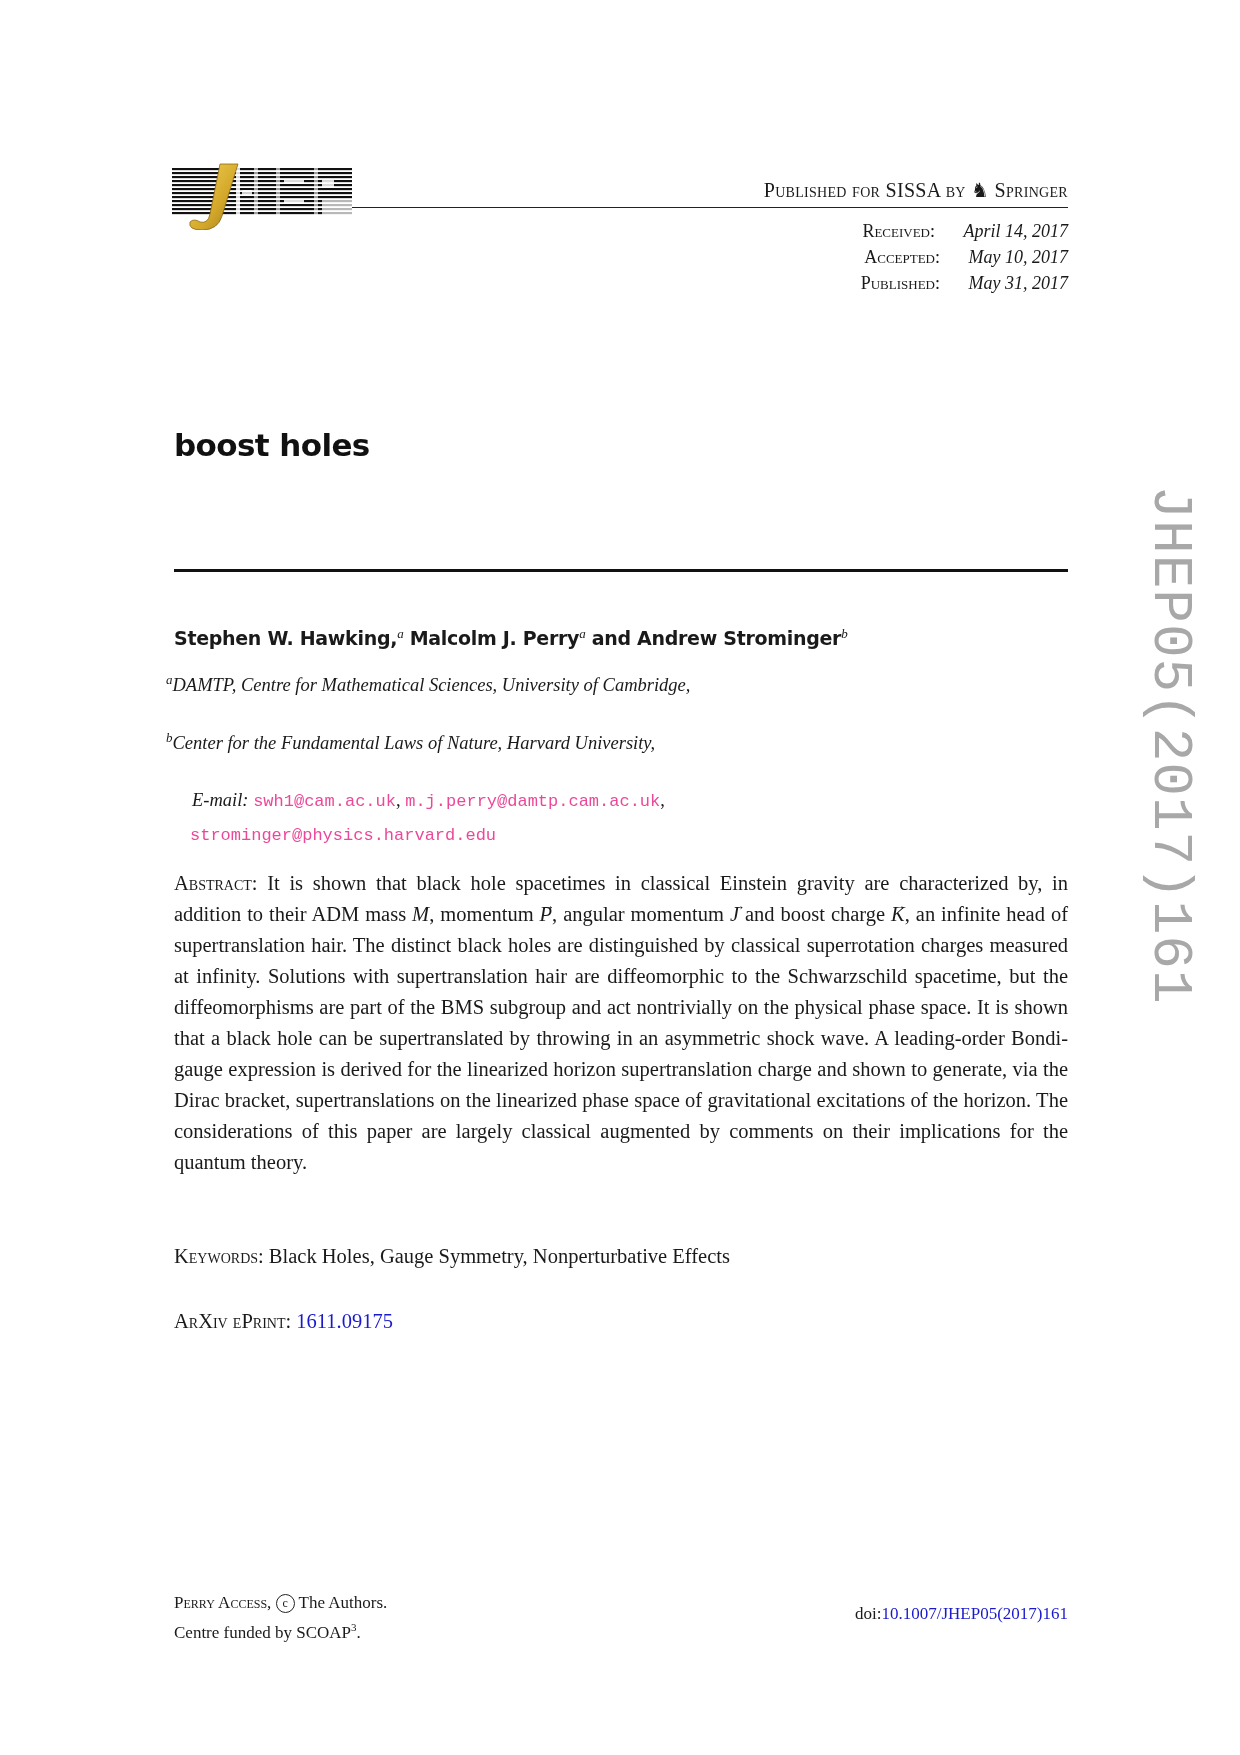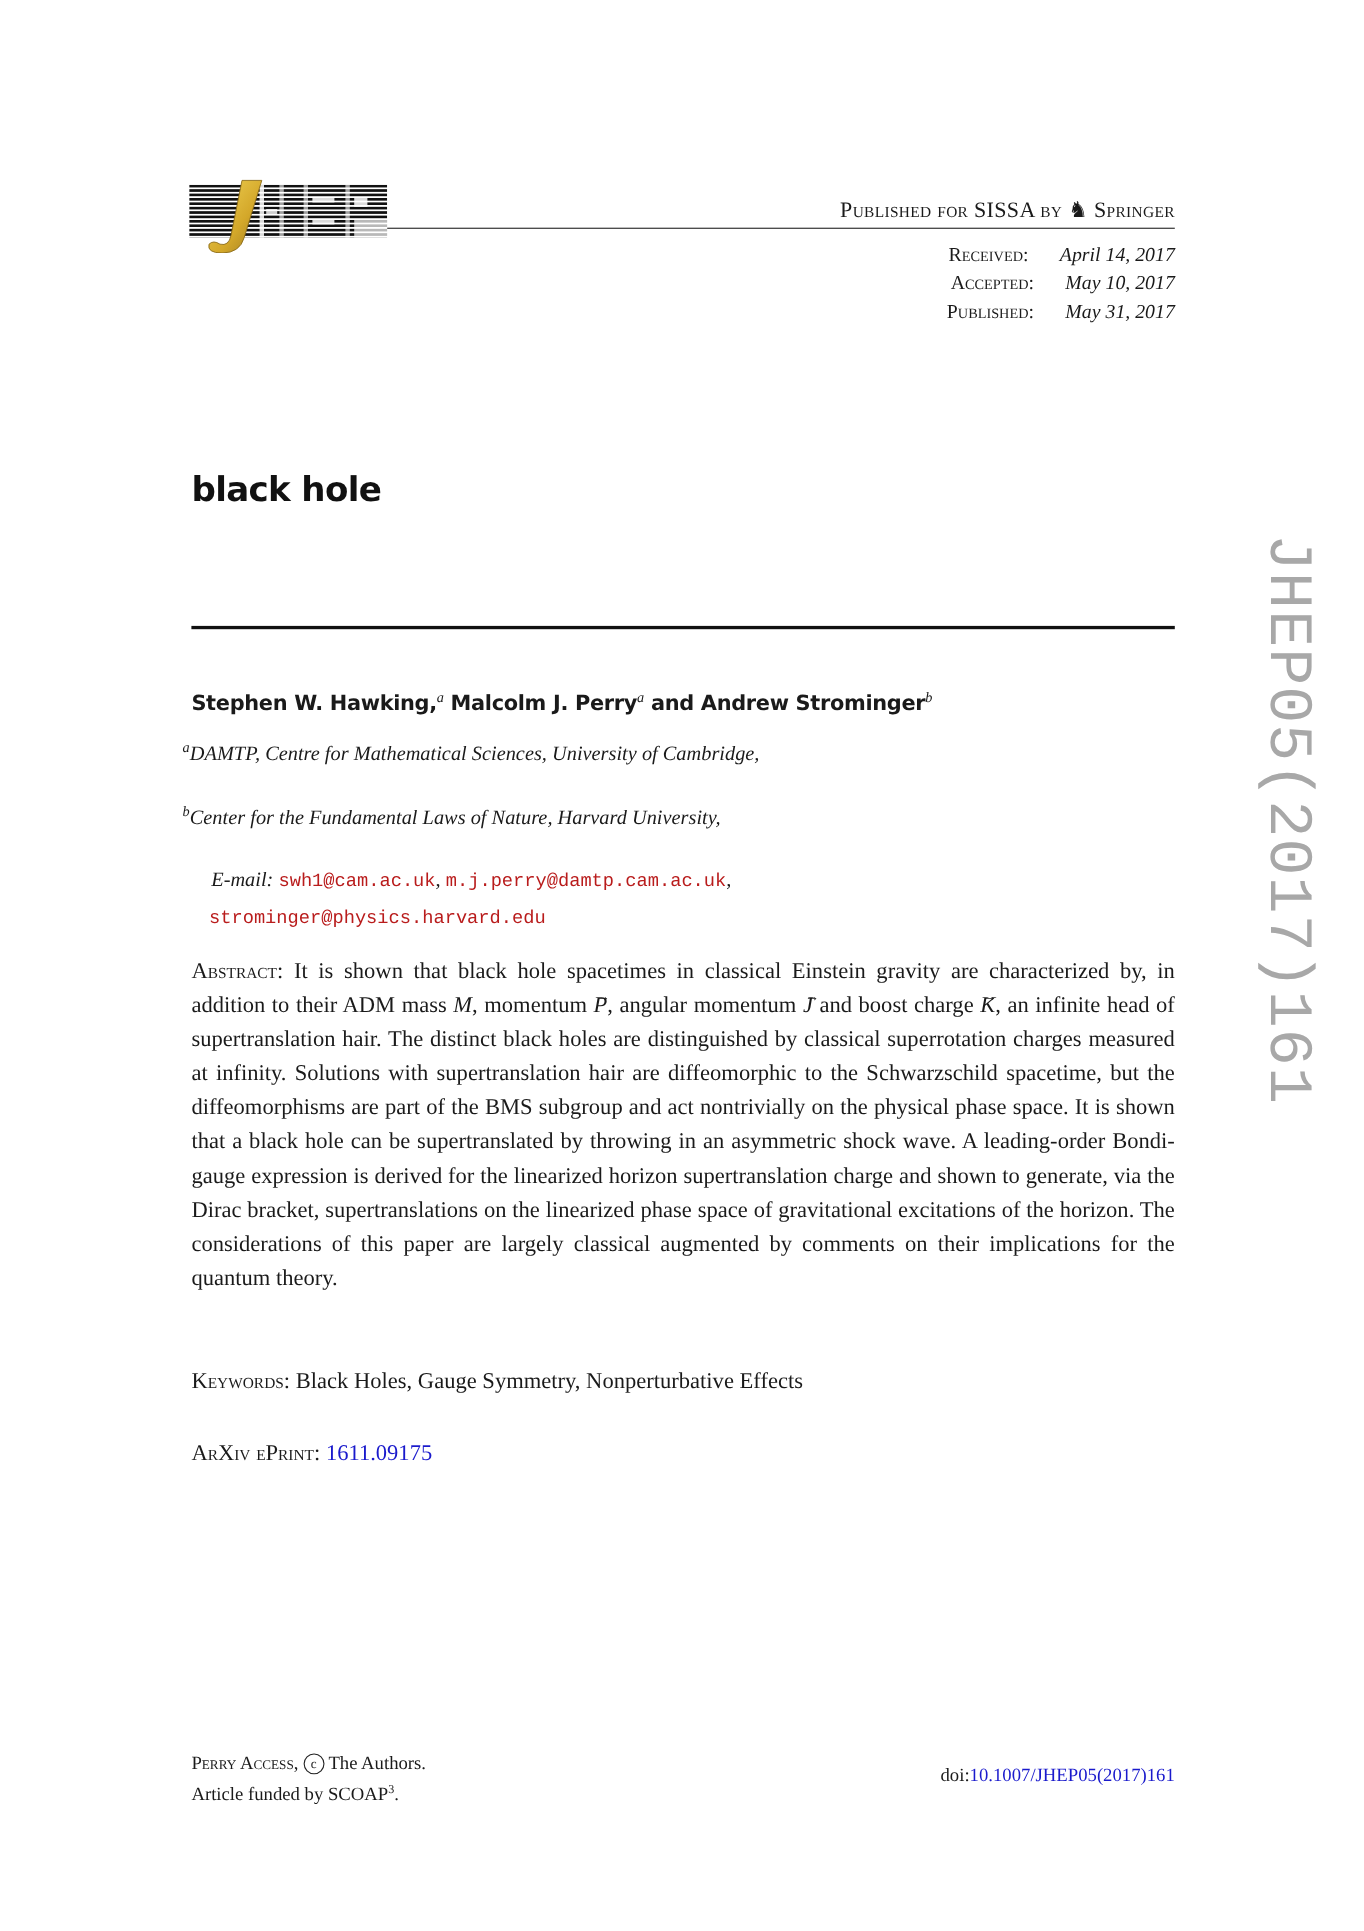--- a/index.html
+++ b/index.html
@@ -24,21 +24,21 @@
 
   
   .authors { left: 174px; top: 626px; font-family: "DejaVu Sans", "Liberation Sans", sans-serif; font-weight: bold; font-size: 19px; letter-spacing: -0.3px; white-space: nowrap; }
   .authors sup, .affil sup { font-family: "Liberation Serif", serif; font-style: italic; font-weight: normal; font-size: 13px; }
   .affil { left: 166px; font-size: 18.5px; font-style: italic; line-height: 28px; }
   .affil-a { top: 666px; }
   .affil-b { top: 724px; }
   .affil .indent { padding-left: 14px; display: block; }
   .email { left: 192px; top: 784px; font-size: 18.5px; line-height: 32px; }
   .email .lbl { font-style: italic; }
-  .mono-link { font-family: "Liberation Mono", "DejaVu Sans Mono", monospace; font-size: 17px; color: #b91c1c; text-decoration: none; }
+  .mono-link { font-family: "Liberation Mono", "DejaVu Sans Mono", monospace; font-size: 17px; color: #ec4899; text-decoration: none; }
 
   
   .abstract { left: 174px; top: 868px; width: 894px; font-size: 20.5px; line-height: 31px; text-align: justify; }
   .abstract .label { font-variant: small-caps; }
   .vec { font-style: italic; position: relative; }
   .vec::before { content: "\2192"; position: absolute; left: 2px; top: -13px; font-size: 13px; font-style: normal; }
 
   .keywords { left: 174px; top: 1245px; font-size: 20.5px; white-space: nowrap; }
   .arxiv { left: 174px; top: 1310px; font-size: 20.5px; white-space: nowrap; }
   .blue { color: #1a1acc; text-decoration: none; }
@@ -92,21 +92,21 @@
   <div><span class="sc">Received:</span> <span class="val">April 14, 2017</span></div>
   <div><span class="sc">Accepted:</span> <span class="val">May 10, 2017</span></div>
   <div><span class="sc">Published:</span> <span class="val">May 31, 2017</span></div>
 </div>
 
 <div class="abs stamp">
   <span>JHEP05(2017)161</span>
 </div>
 
 <div class="abs title">
-  <div>black hole</div>
+  <div>boost holes</div>
 </div>
 <div class="abs title-rule"></div>
 
 <div class="abs authors">
   <span>Stephen W. Hawking,</span><sup>a</sup>
   <span>Malcolm J. Perry</span><sup>a</sup>
   <span>and</span>
   <span>Andrew Strominger</span><sup>b</sup>
 </div>
 
@@ -143,19 +143,19 @@
   <a class="blue">1611.09175</a>
 </div>
 
 <div class="abs foot-left">
   <div>
     <span class="sc">Perry Access,</span>
     <span class="circled">c</span>
     <span>The Authors.</span>
   </div>
   <div>
-    <span>Article funded by SCOAP</span><sup style="font-size:11px">3</sup><span>.</span>
+    <span>Centre funded by SCOAP</span><sup style="font-size:11px">3</sup><span>.</span>
   </div>
 </div>
 
 <div class="abs foot-right">
   <span>doi:</span><a class="blue">10.1007/JHEP05(2017)161</a>
 </div>
 
 </body></html>

